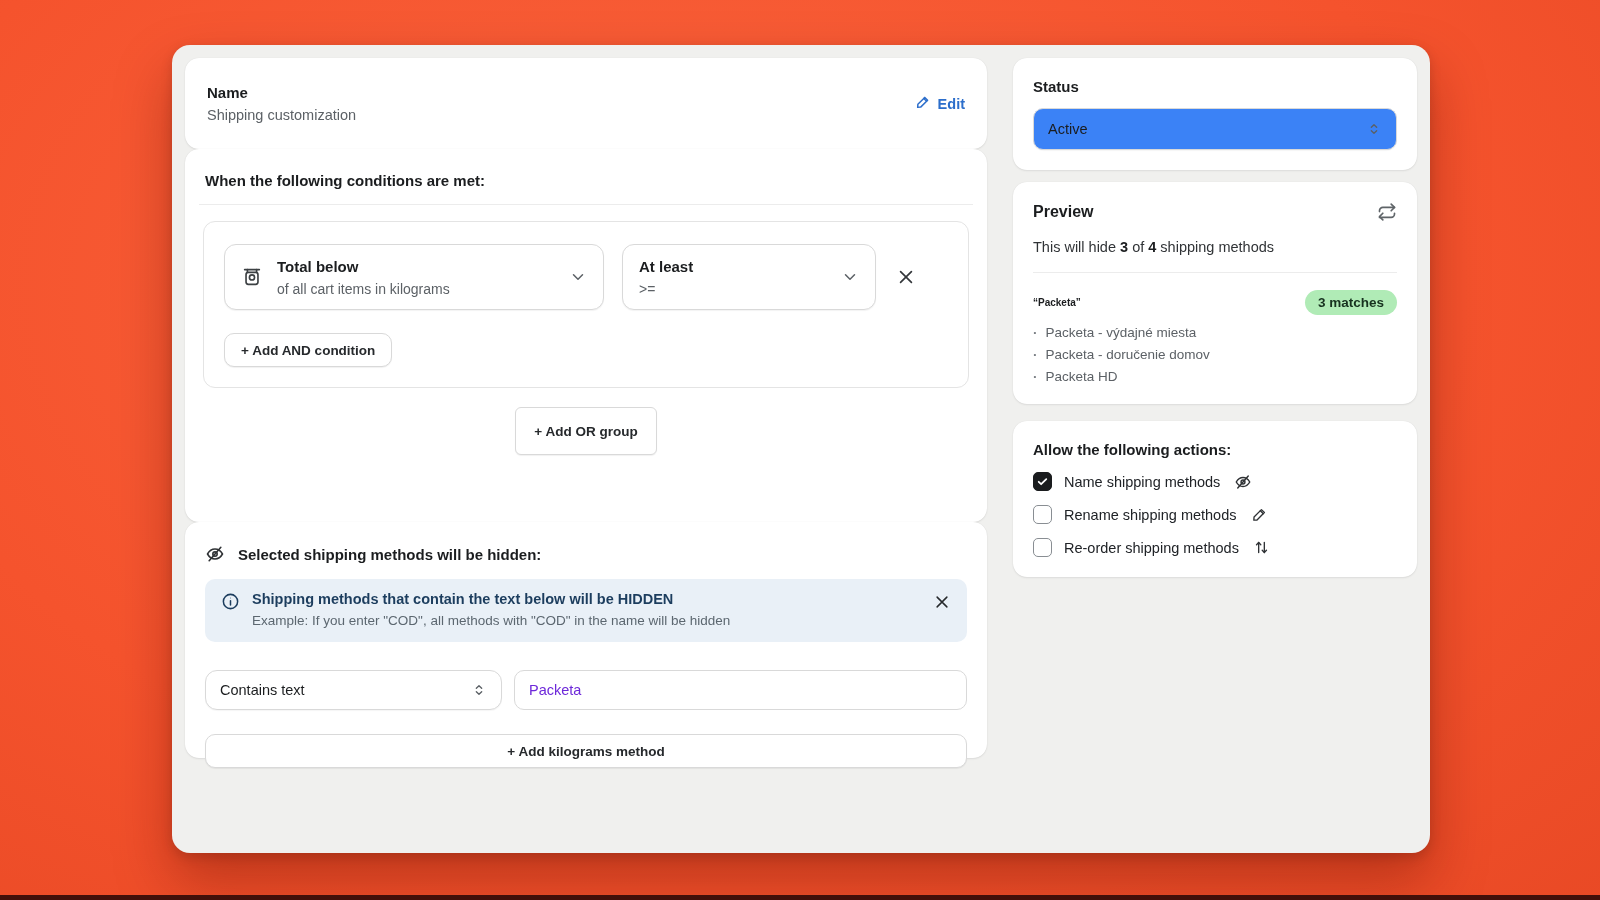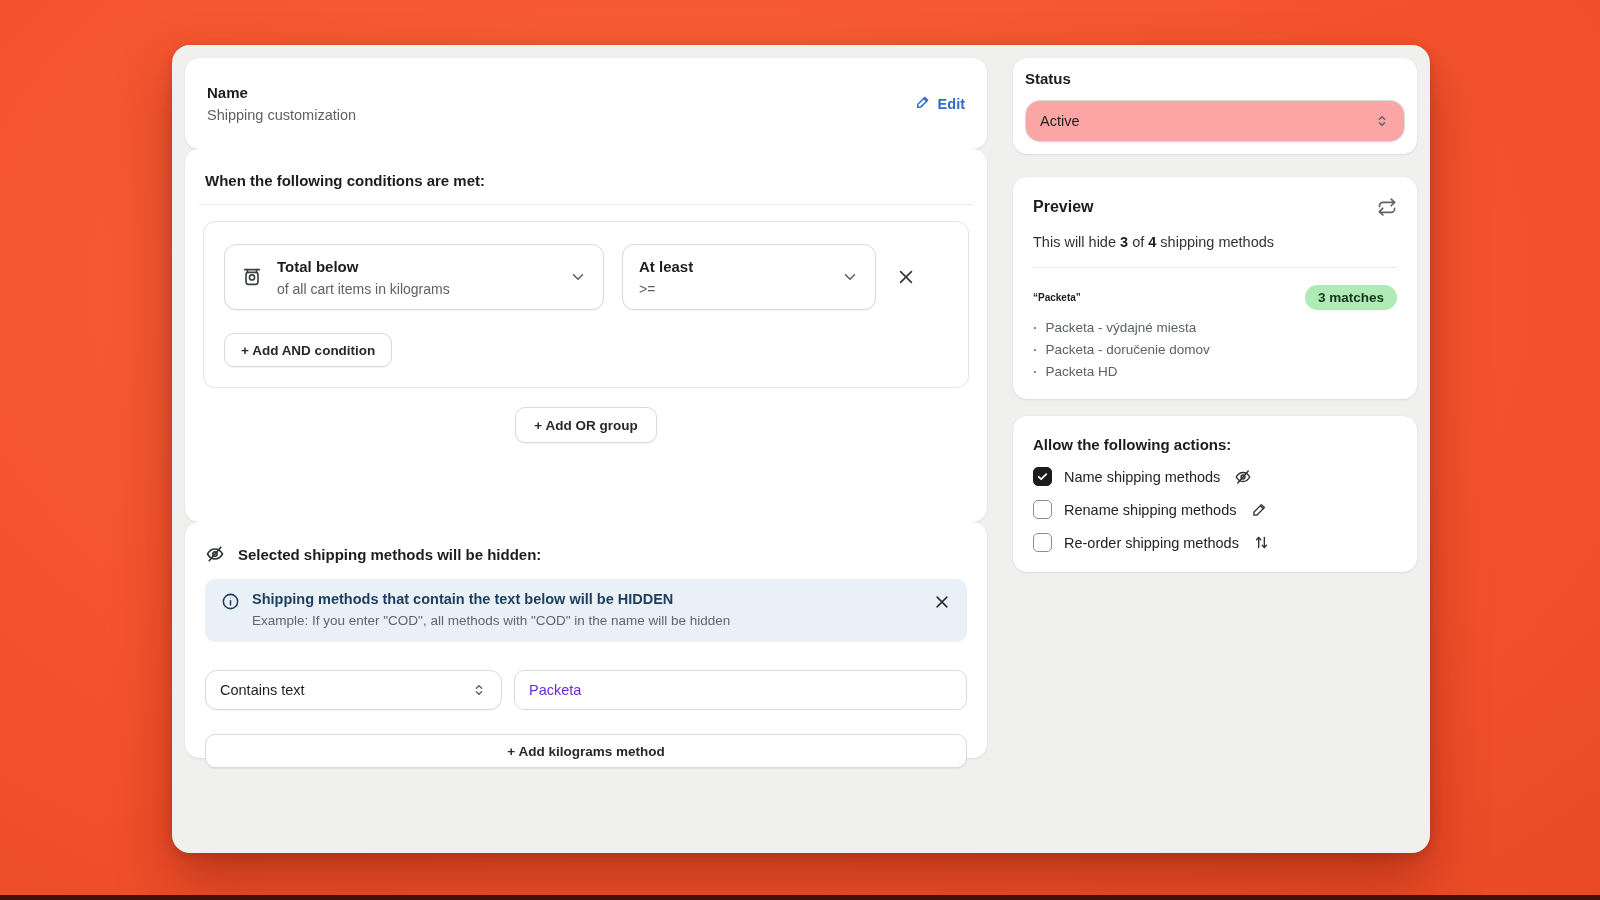--- a/index.html
+++ b/index.html
@@ -57,21 +57,21 @@
   .value-box input { border:none; outline:none; flex:1; font-size:14.5px; font-family:inherit; color:#1b1d1f; background:transparent; }
   .unit { color:#5c6166; font-size:14.5px; }
   .btn {
     border:1px solid #d9d9d9; border-radius:10px; background:#fff;
     font-family:inherit; font-weight:700; font-size:13.5px; color:#26292c;
     box-shadow:0 1px 1px rgba(0,0,0,.06); cursor:pointer;
     display:inline-flex; align-items:center; justify-content:center;
   }
   .add-and { margin-top:23px; height:34px; padding:0 16px; }
   .or-wrap { display:flex; justify-content:center; margin-top:19px; }
-  .add-or { height:36px; padding:0 18px; }
+  .add-or { height:48px; padding:0 18px;border-radius:6px; }
 
   
   .hidden-card { height:236px; padding:22px 20px; }
   .hidden-head { display:flex; align-items:center; gap:13px; }
   .hidden-head .title { font-size:15px; font-weight:700; }
   .head-icon { color:#2f3235; display:flex; }
   .banner { margin-top:15px; background:#e9f0f7; border-radius:10px; padding:12px 16px 14px; display:flex; align-items:flex-start; gap:12px; }
   .banner-icon { color:#1c3d5e; display:flex; margin-top:1px; }
   .banner-heading { font-size:14.5px; font-weight:700; color:#1c3d5e; }
   .banner-example { font-size:13.5px; color:#5c6770; margin-top:6px; }
@@ -80,24 +80,24 @@
   .select-sm {
     width:297px; height:40px; border:1px solid #d9d9d9; border-radius:12px; background:#fff;
     display:flex; align-items:center; justify-content:space-between; padding:0 14px;
     font-size:14.5px; cursor:pointer; box-shadow:0 1px 1px rgba(0,0,0,.04);
   }
   .stepper-icon { color:#5b6065; display:flex; }
   .text-input { flex:1; height:40px; border:1px solid #d9d9d9; border-radius:10px; padding:0 14px; font-size:14.5px; font-family:inherit; color:#6d28d9; outline:none; }
   .add-method { margin-top:24px; width:100%; height:34px; }
 
   
-  .status-card { padding:12px; margin-bottom:23px; }
+  .status-card { padding:20px; margin-bottom:12px; }
   .status-title { font-size:15px; font-weight:700; }
   .status-select {
-    margin-top:13px; height:42px; border:1px solid #d9d9d9; border-radius:15px; background:#fca5a5;
+    margin-top:13px; height:42px; border:1px solid #d9d9d9; border-radius:10px; background:#3b82f6;
     display:flex; align-items:center; justify-content:space-between; padding:0 14px;
     font-size:14.5px; cursor:pointer; box-shadow:0 1px 1px rgba(0,0,0,.04);
   }
 
   .preview-card { padding:20px; margin-bottom:17px; }
   .preview-head { display:flex; align-items:center; justify-content:space-between; }
   .preview-title { font-size:16px; font-weight:700; }
   .refresh-btn { color:#5f6468; cursor:pointer; display:flex; }
   .summary { margin-top:17px; font-size:14.5px; color:#303336; }
   .summary b { color:#1b1d1f; }

